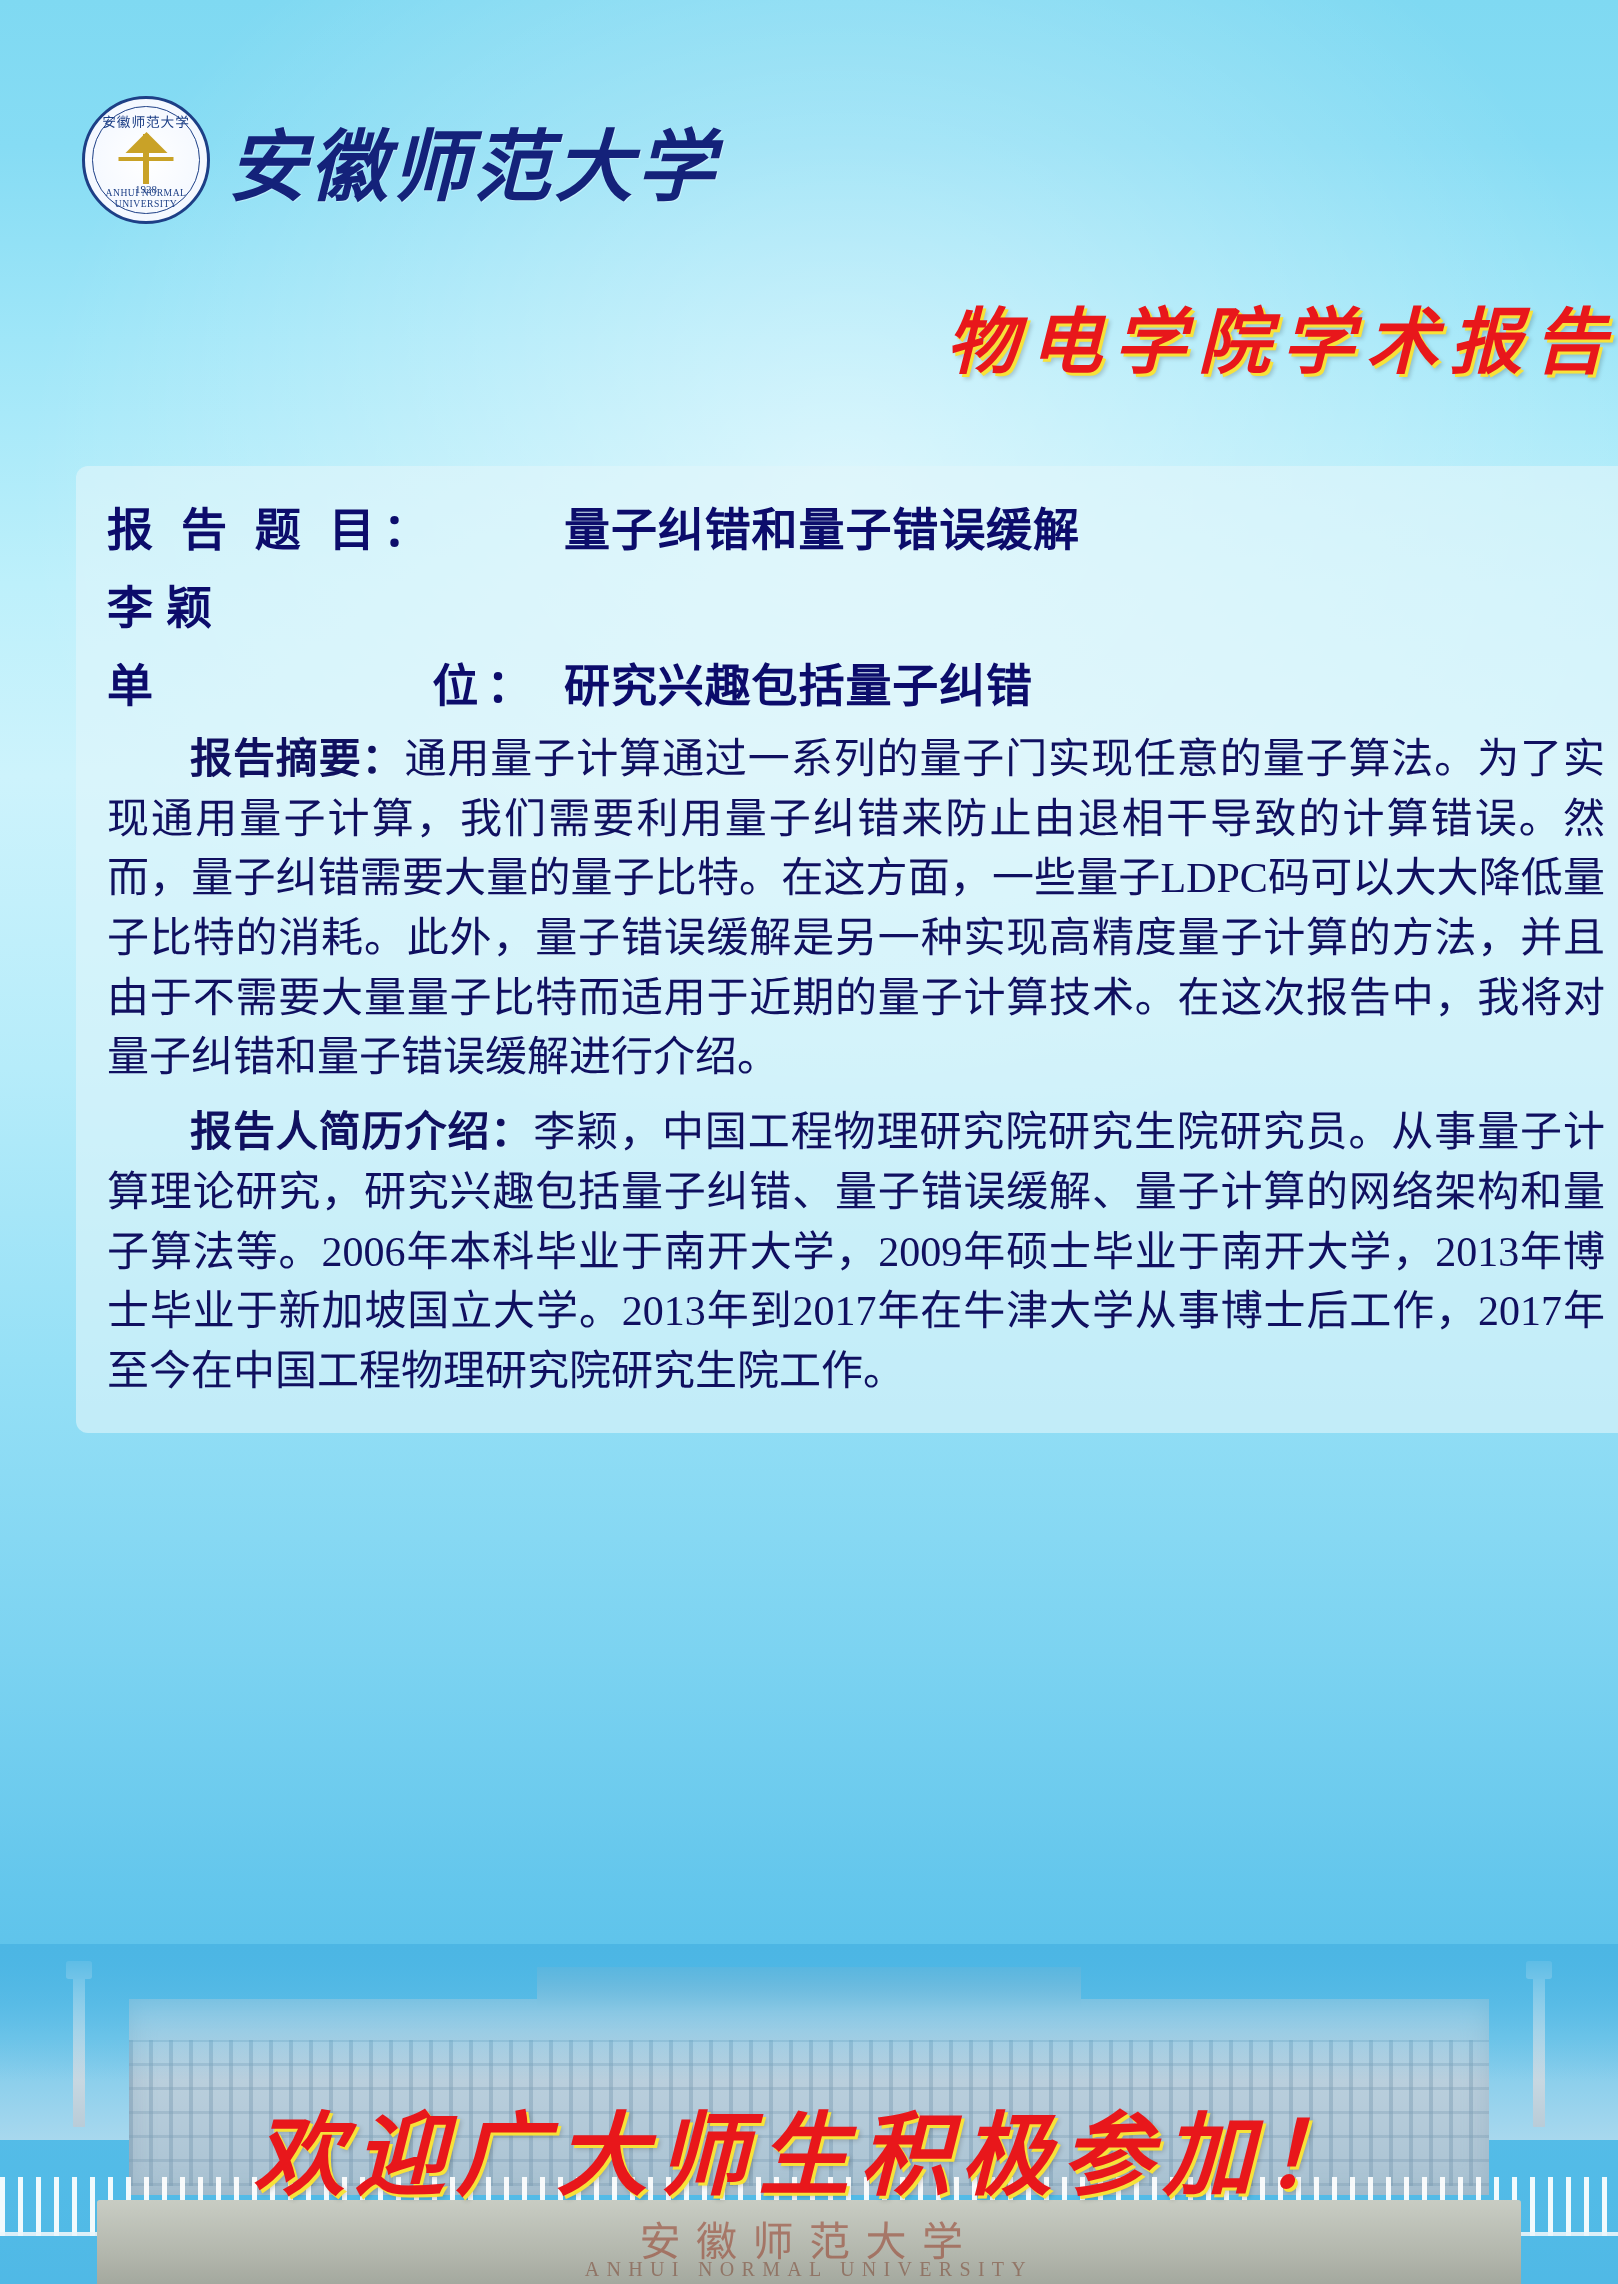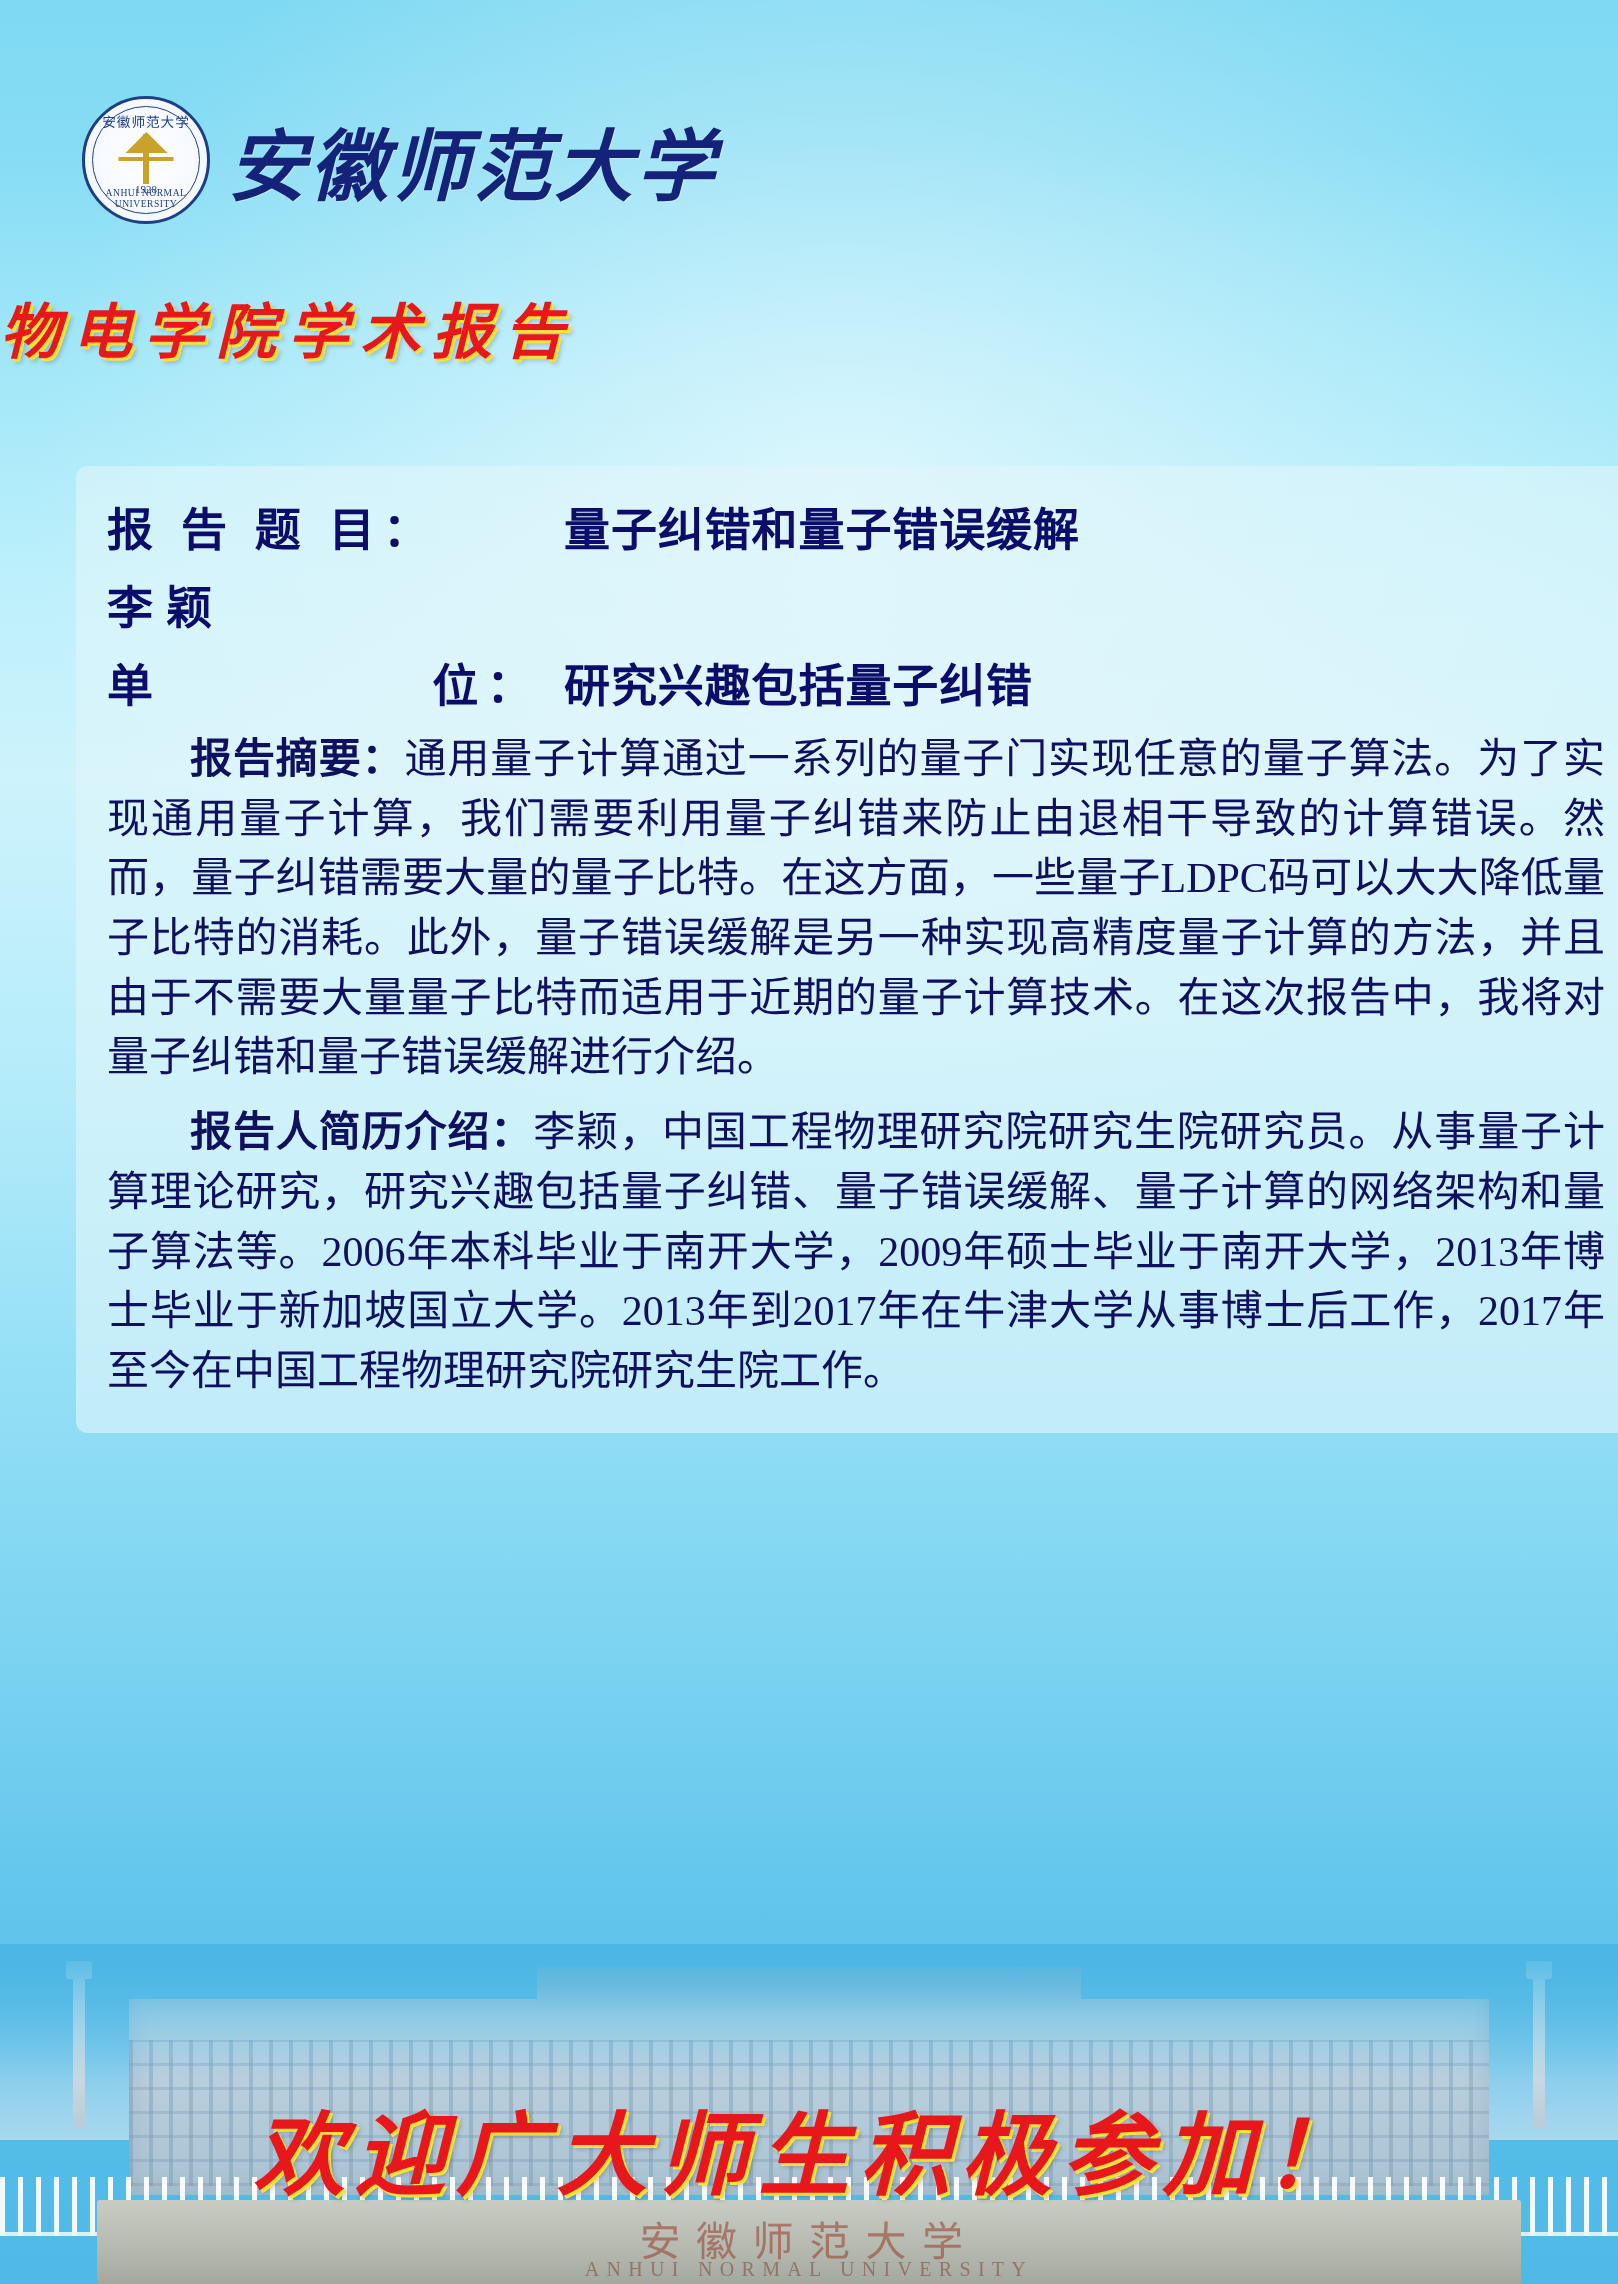--- a/index.html
+++ b/index.html
@@ -223,23 +223,23 @@
     text-shadow: 0.9px 1.4px 0 rgba(255,255,255,0.35);
     white-space: nowrap;
   }
 
   
   .main-title {
     position: absolute;
     left: 0;
     right: 0;
     top: 283px;
-    text-align: left;
-    font-family: "Liberation Serif", serif;
-    font-size: 60px;
+    text-align: right;
+    font-family: "Liberation Serif", serif;
+    font-size: 72px;
     font-weight: bold;
     font-style: italic;
     letter-spacing: 12px;
     color: #e8171b;
     text-shadow:
       2.7px 2.7px 0 #f7e23a,
       4.6px 4.6px 4.6px rgba(0,0,0,0.18);
     white-space: nowrap;
   }
 

